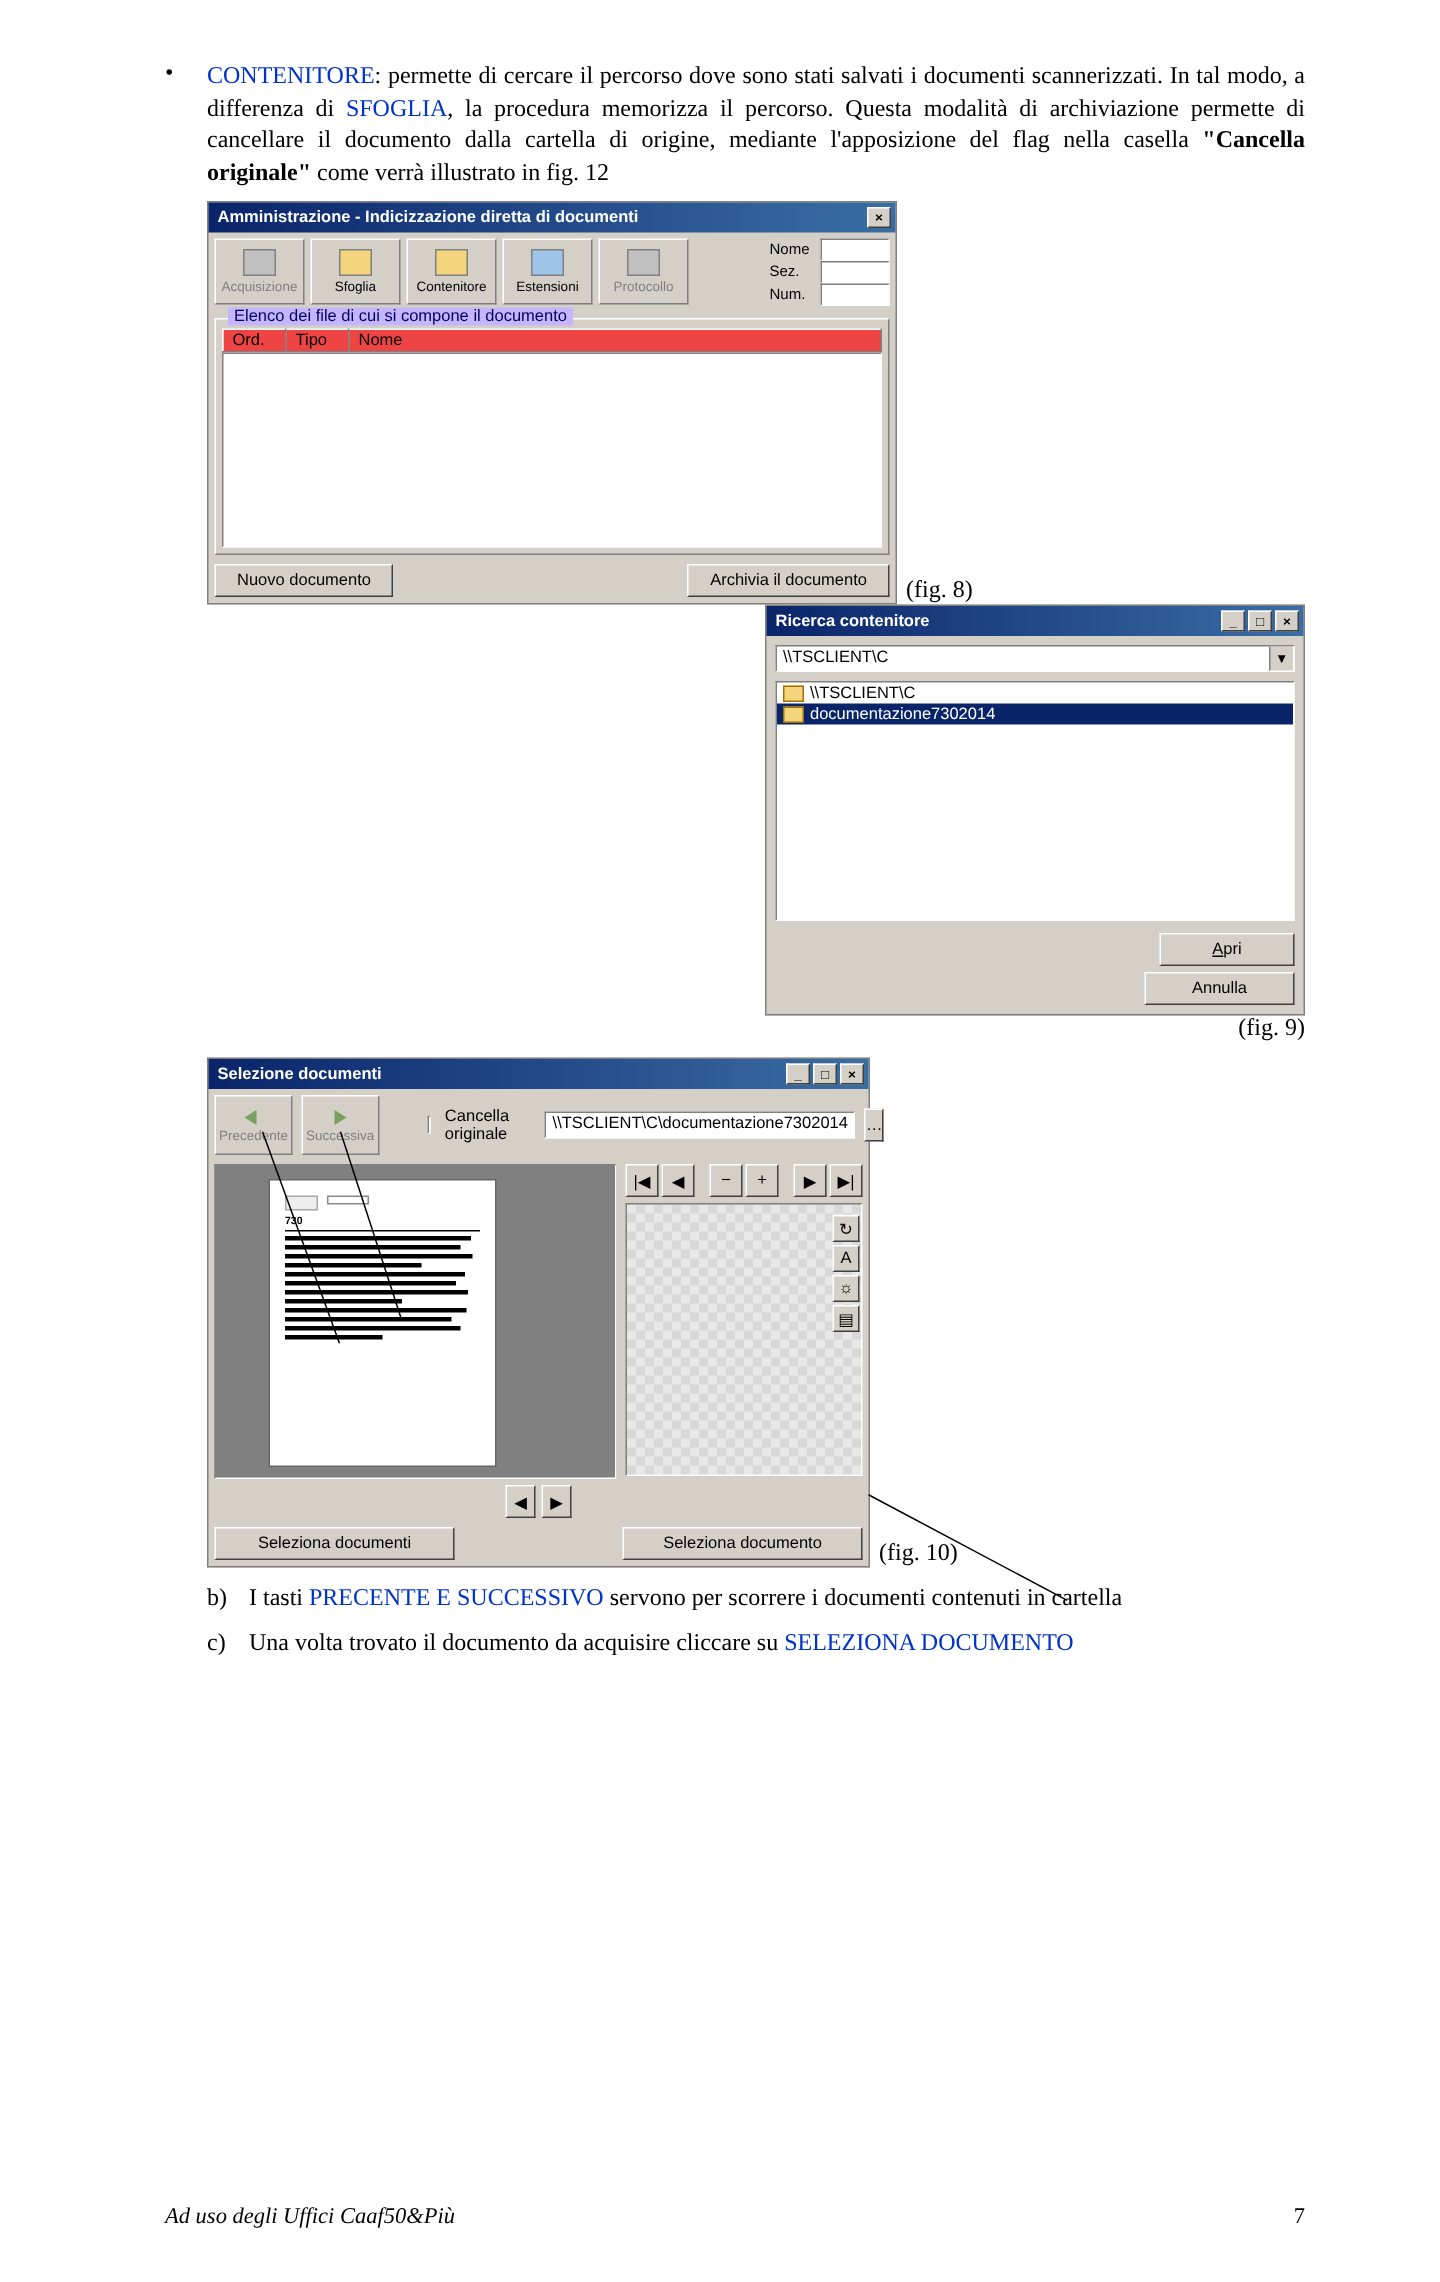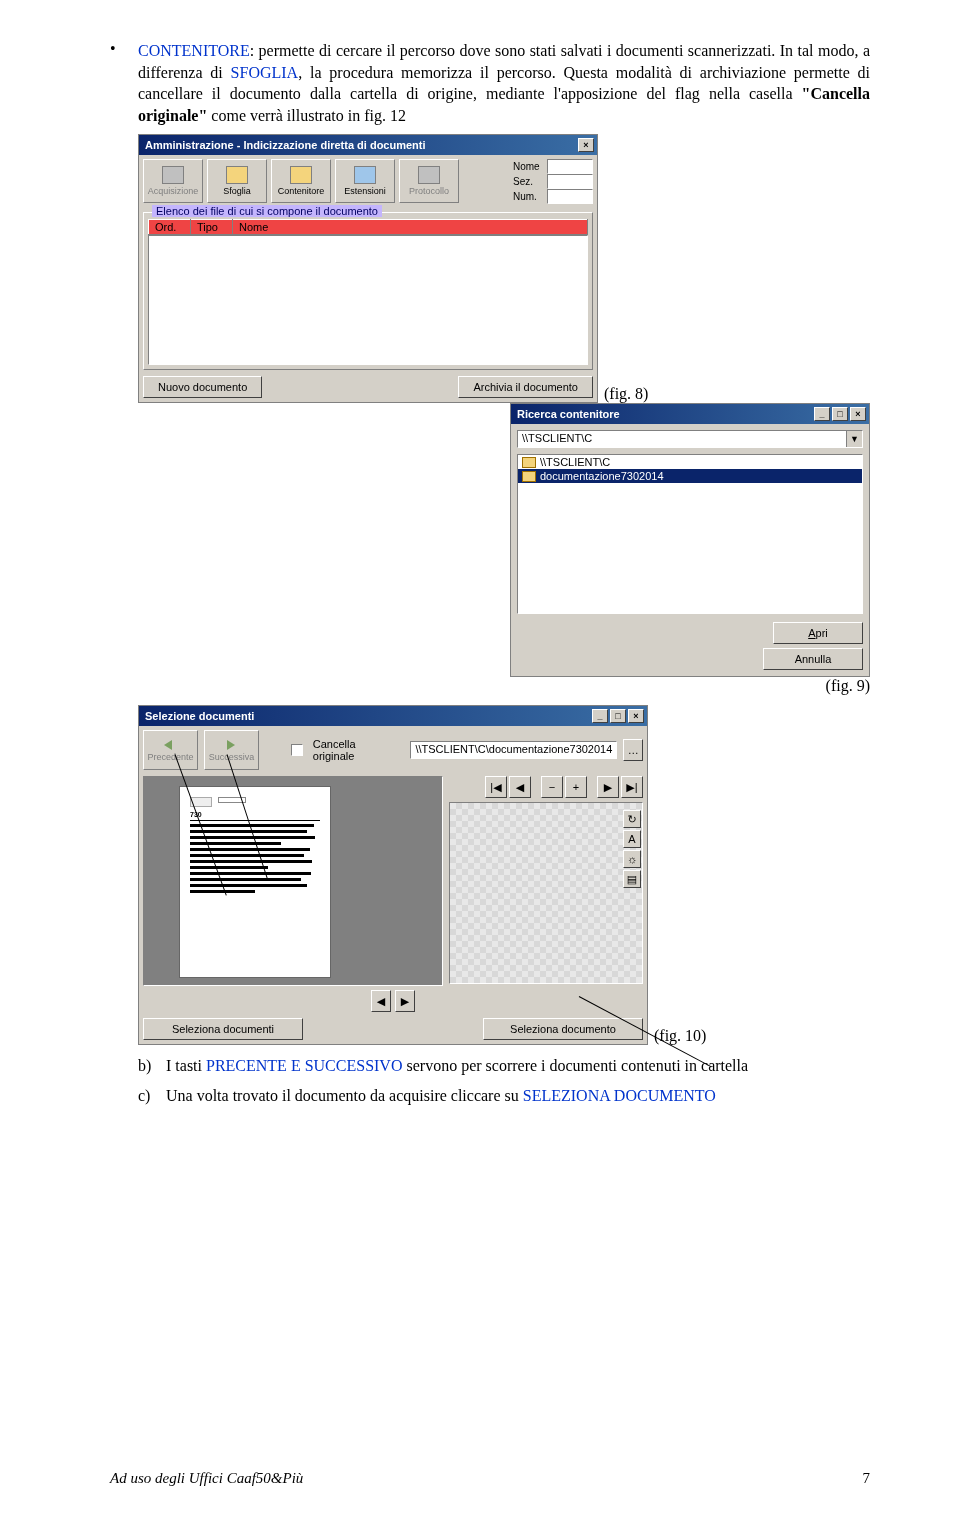--- a/index.html
+++ b/index.html
@@ -237,21 +237,21 @@
               <span>pri</span>
             </div>
           <div class="btn" style="width:100px;">Annulla</div>
         </div>
       </div>
     </div>
     <span style="margin-left:6px; font-family:'Times New Roman';">(fig. 9)</span>
   </div>
 
   <div class="center-wrap" style="display:flex; align-items:flex-end; margin-top:10px; position:relative;">
-    <div class="win" style="width:510px;">
+    <div class="win" style="width:442px;">
       <div class="titlebar">
         <span>Selezione documenti</span>
         <div class="titlebar-btns">
           <div class="titlebar-btn">_</div>
           <div class="titlebar-btn">□</div>
           <div class="titlebar-btn">×</div>
         </div>
       </div>
       <div style="padding:4px;">
         <div style="display:flex; align-items:center; gap:6px;">
@@ -263,21 +263,21 @@
           </div>
           <div class="toolbtn raised disabled" style="width:56px; height:40px;">
             <svg width="20" height="14">
                 <path d="M6 2 L14 7 L6 12 Z" fill="#7aa060"></path>
               </svg>
             <span>Successiva</span>
           </div>
           <div style="flex:0 0 20px;"></div>
           <span class="checkbox-box"></span>
           <span style="font-size:11px;">Cancella originale</span>
-          <div class="sunken" style="flex:1; height:18px; margin-left:6px; padding:1px 4px; font-size:11px; background:#fff;">\\TSCLIENT\C\documentazione7302014</div>
+          <div class="sunken" style="flex:1; height:18px; margin-left:18px; padding:1px 4px; font-size:11px; background:#fff;">\\TSCLIENT\C\documentazione7302014</div>
           <div class="btn" style="width:20px; padding:0;">…</div>
         </div>
 
         <div style="display:flex; gap:6px; margin-top:6px;">
 
           <div class="sunken" style="width:300px; height:210px; background:#808080; position:relative; overflow:hidden;">
             <div style="position:absolute; left:36px; top:10px; width:150px; height:190px; background:#fff; box-shadow:0 0 0 1px #666;">
               <div style="padding:10px 10px 4px; font-size:6px;">
                 <div style="height:10px; display:flex; gap:6px;">
                   <div style="width:22px;height:10px;background:#eee;border:1px solid #aaa;"></div>

